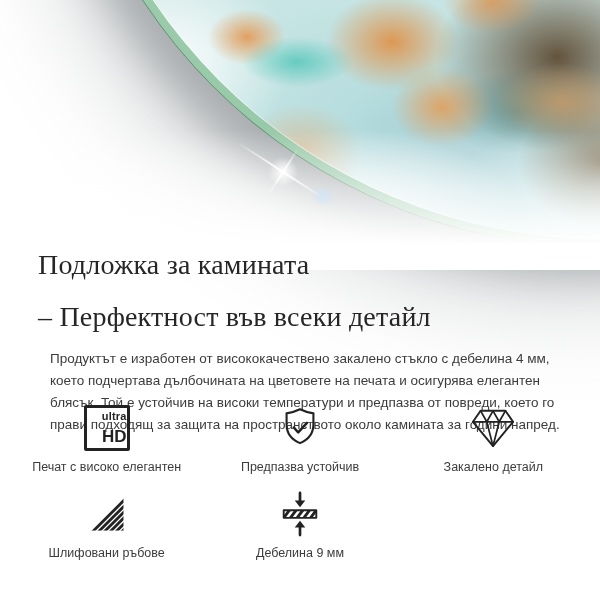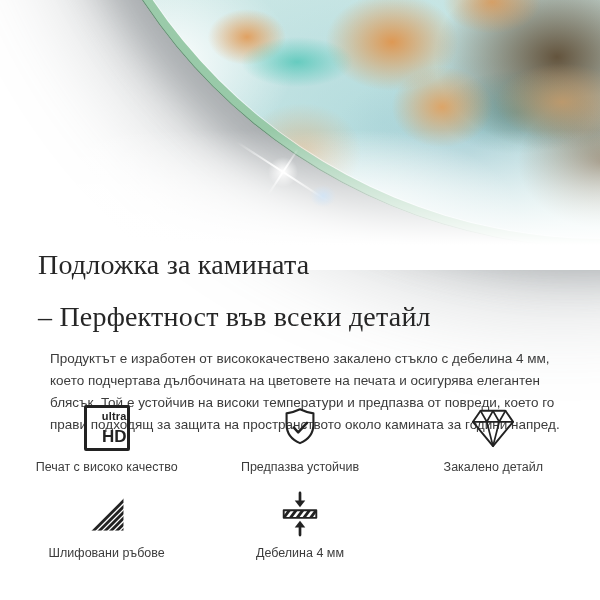--- a/index.html
+++ b/index.html
@@ -121,21 +121,21 @@
 <div class="features">
 
 
   <div class="feature">
     <div class="icon-box">
       <div class="uhd-box">
         <span class="uhd-top">ultra</span>
         <span class="uhd-bottom">HD</span>
       </div>
     </div>
-    <div class="feature-label">Печат с високо качество</div>
+    <div class="feature-label">Печат с високо елегантен</div>
   </div>
 
   <div class="feature">
     <div class="icon-box">
       <svg width="46" height="46" viewBox="0 0 48 48">
         <path class="stroke" d="M24 4.5 c4.5 2.2 9.2 3.6 14 4.2 v11.5 c0 9.3 -5.6 16.2 -14 19.6 c-8.4 -3.4 -14 -10.3 -14 -19.6 V8.7 c4.8 -.6 9.5 -2 14 -4.2 Z"></path>
         <path class="stroke" style="stroke-width:2.6" d="M17.5 23.5 l4.6 5 l9.2 -9.8"></path>
       </svg>
     </div>
     <div class="feature-label">Предпазва устойчив</div>
@@ -193,16 +193,16 @@
             <line x1="39" y1="32" x2="51" y2="16"></line>
           </g>
         </g>
         <rect class="stroke" style="stroke-width:2" x="7" y="20" width="34" height="8"></rect>
         <line class="stroke" style="stroke-width:2.8" x1="24" y1="2" x2="24" y2="10"></line>
         <polygon class="fillblk" points="18.5,10 29.5,10 24,17"></polygon>
         <line class="stroke" style="stroke-width:2.8" x1="24" y1="46" x2="24" y2="38"></line>
         <polygon class="fillblk" points="18.5,38 29.5,38 24,31"></polygon>
       </svg>
     </div>
-    <div class="feature-label">Дебелина 4 мм</div>
+    <div class="feature-label">Дебелина 9 мм</div>
   </div>
 
 </div>
 
 </body></html>

